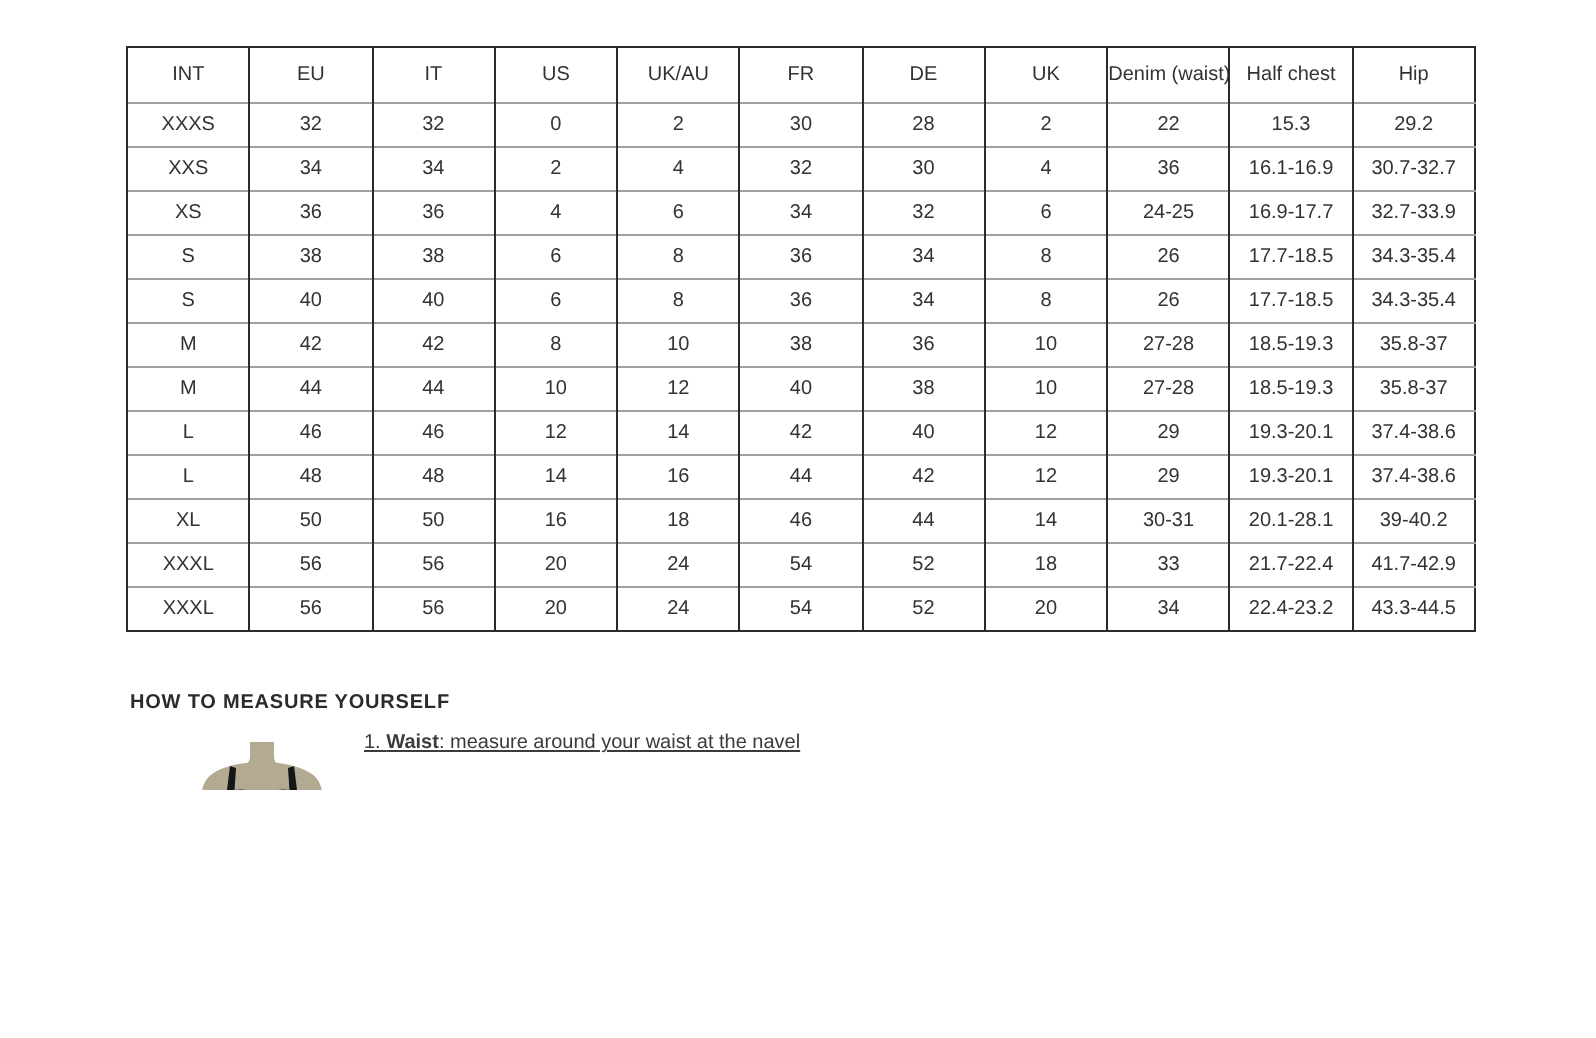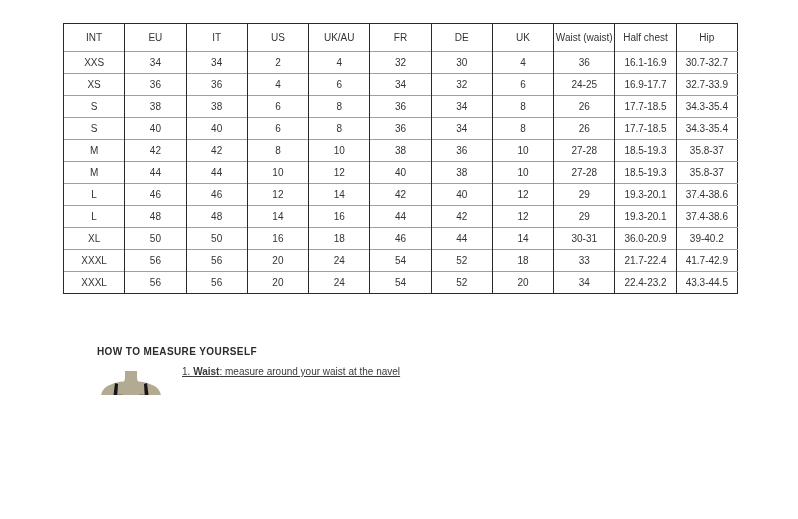--- a/index.html
+++ b/index.html
@@ -12,21 +12,21 @@
               font-size:10px;color:#333;text-align:center;
               border:1px solid #2a2a2a;}
   .size-chart th,.size-chart td{
       padding:0;font-weight:400;white-space:nowrap;overflow:hidden;
       border-left:1px solid #2a2a2a;border-top:1px solid #a0a0a0;}
   .size-chart thead th{height:27px;border-top:1px solid #2a2a2a;}
   .size-chart tbody td{height:21px;}
 
   
   .measure-heading{position:absolute;left:65px;top:346px;
-      font-size:10px;font-weight:700;letter-spacing:.4px;color:#2b2b2b;margin-left:32px;}
+      font-size:10px;font-weight:700;letter-spacing:.4px;color:#2b2b2b;}
   .measure-steps{position:absolute;left:182px;top:367px;
       font-size:10px;color:#3b3b3b;text-decoration:underline;}
   .measure-steps .step{margin-bottom:5.5px;line-height:10px;}
   .measure-steps .step-label{font-weight:700;}
 
   .figure-wrap{position:absolute;left:84px;top:371px;width:96px;height:112px;}
   .figure-wrap svg{display:block;width:96px;height:112px;}
   .badge-num{font-family:"Liberation Sans",sans-serif;font-size:8px;font-weight:700;}
 </style>
 </head>
@@ -38,26 +38,39 @@
     <thead>
       <tr>
           <th>INT</th>
           <th>EU</th>
           <th>IT</th>
           <th>US</th>
           <th>UK/AU</th>
           <th>FR</th>
           <th>DE</th>
           <th>UK</th>
-          <th>Waist (waist)</th>
+          <th>Denim (waist)</th>
           <th>Half chest</th>
           <th>Hip</th>
         </tr>
     </thead>
     <tbody>
+        <tr>
+          <td>XXXS</td>
+          <td>32</td>
+          <td>32</td>
+          <td>0</td>
+          <td>2</td>
+          <td>30</td>
+          <td>28</td>
+          <td>2</td>
+          <td>22</td>
+          <td>15.3</td>
+          <td>29.2</td>
+        </tr>
         <tr>
           <td>XXS</td>
           <td>34</td>
           <td>34</td>
           <td>2</td>
           <td>4</td>
           <td>32</td>
           <td>30</td>
           <td>4</td>
           <td>36</td>
@@ -158,21 +171,21 @@
         <tr>
           <td>XL</td>
           <td>50</td>
           <td>50</td>
           <td>16</td>
           <td>18</td>
           <td>46</td>
           <td>44</td>
           <td>14</td>
           <td>30-31</td>
-          <td>36.0-20.9</td>
+          <td>20.1-28.1</td>
           <td>39-40.2</td>
         </tr>
         <tr>
           <td>XXXL</td>
           <td>56</td>
           <td>56</td>
           <td>20</td>
           <td>24</td>
           <td>54</td>
           <td>52</td>

